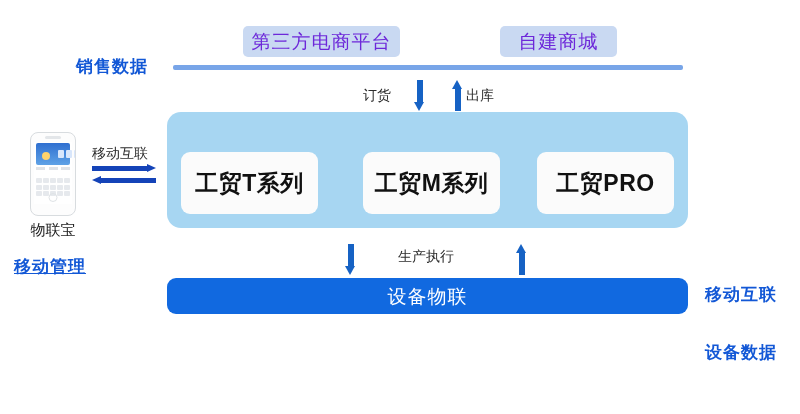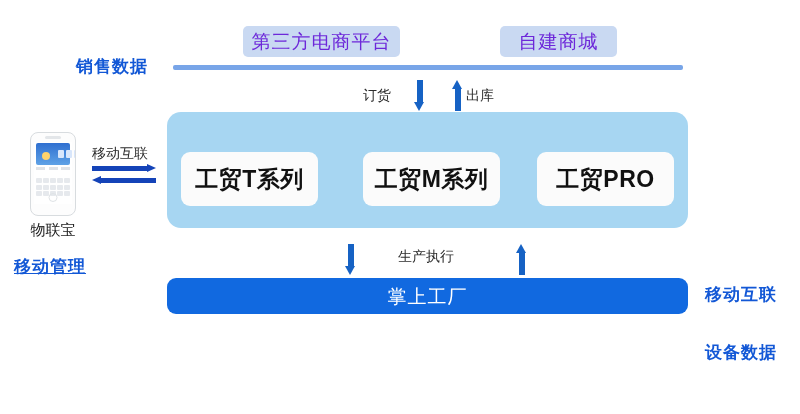--- a/index.html
+++ b/index.html
@@ -114,21 +114,21 @@
     left: 167px;
     top: 112px;
     width: 521px;
     height: 116px;
     background: #a7d6f2;
     border-radius: 14px;
   }
   .product-box {
     position: absolute;
     top: 40px;
-    height: 54px;
+    height: 62px;
     background: #fbfbfb;
     border-radius: 9px;
     display: flex;
     align-items: center;
     justify-content: center;
     color: #111111;
     font-weight: bold;
     font-size: 23px;
     line-height: 1;
     letter-spacing: 0.5px;
@@ -375,18 +375,18 @@
   <div class="v-arrow down" id="arrow-exec-down">
     <div class="shaft"></div>
       <div class="head"></div>
   </div>
   <div class="caption" id="cap-exec">生产执行</div>
   <div class="v-arrow up" id="arrow-exec-up">
     <div class="shaft"></div>
       <div class="head"></div>
   </div>
 
-  <div class="blue-bar" id="bar-factory">掌上工厂</div>
+  <div class="blue-bar" id="bar-factory">设备物联</div>
   <div class="side-label" id="label-production">移动互联</div>
 
   <div class="side-label" id="label-device">设备数据</div>
 
 </div>
 
 </body></html>

